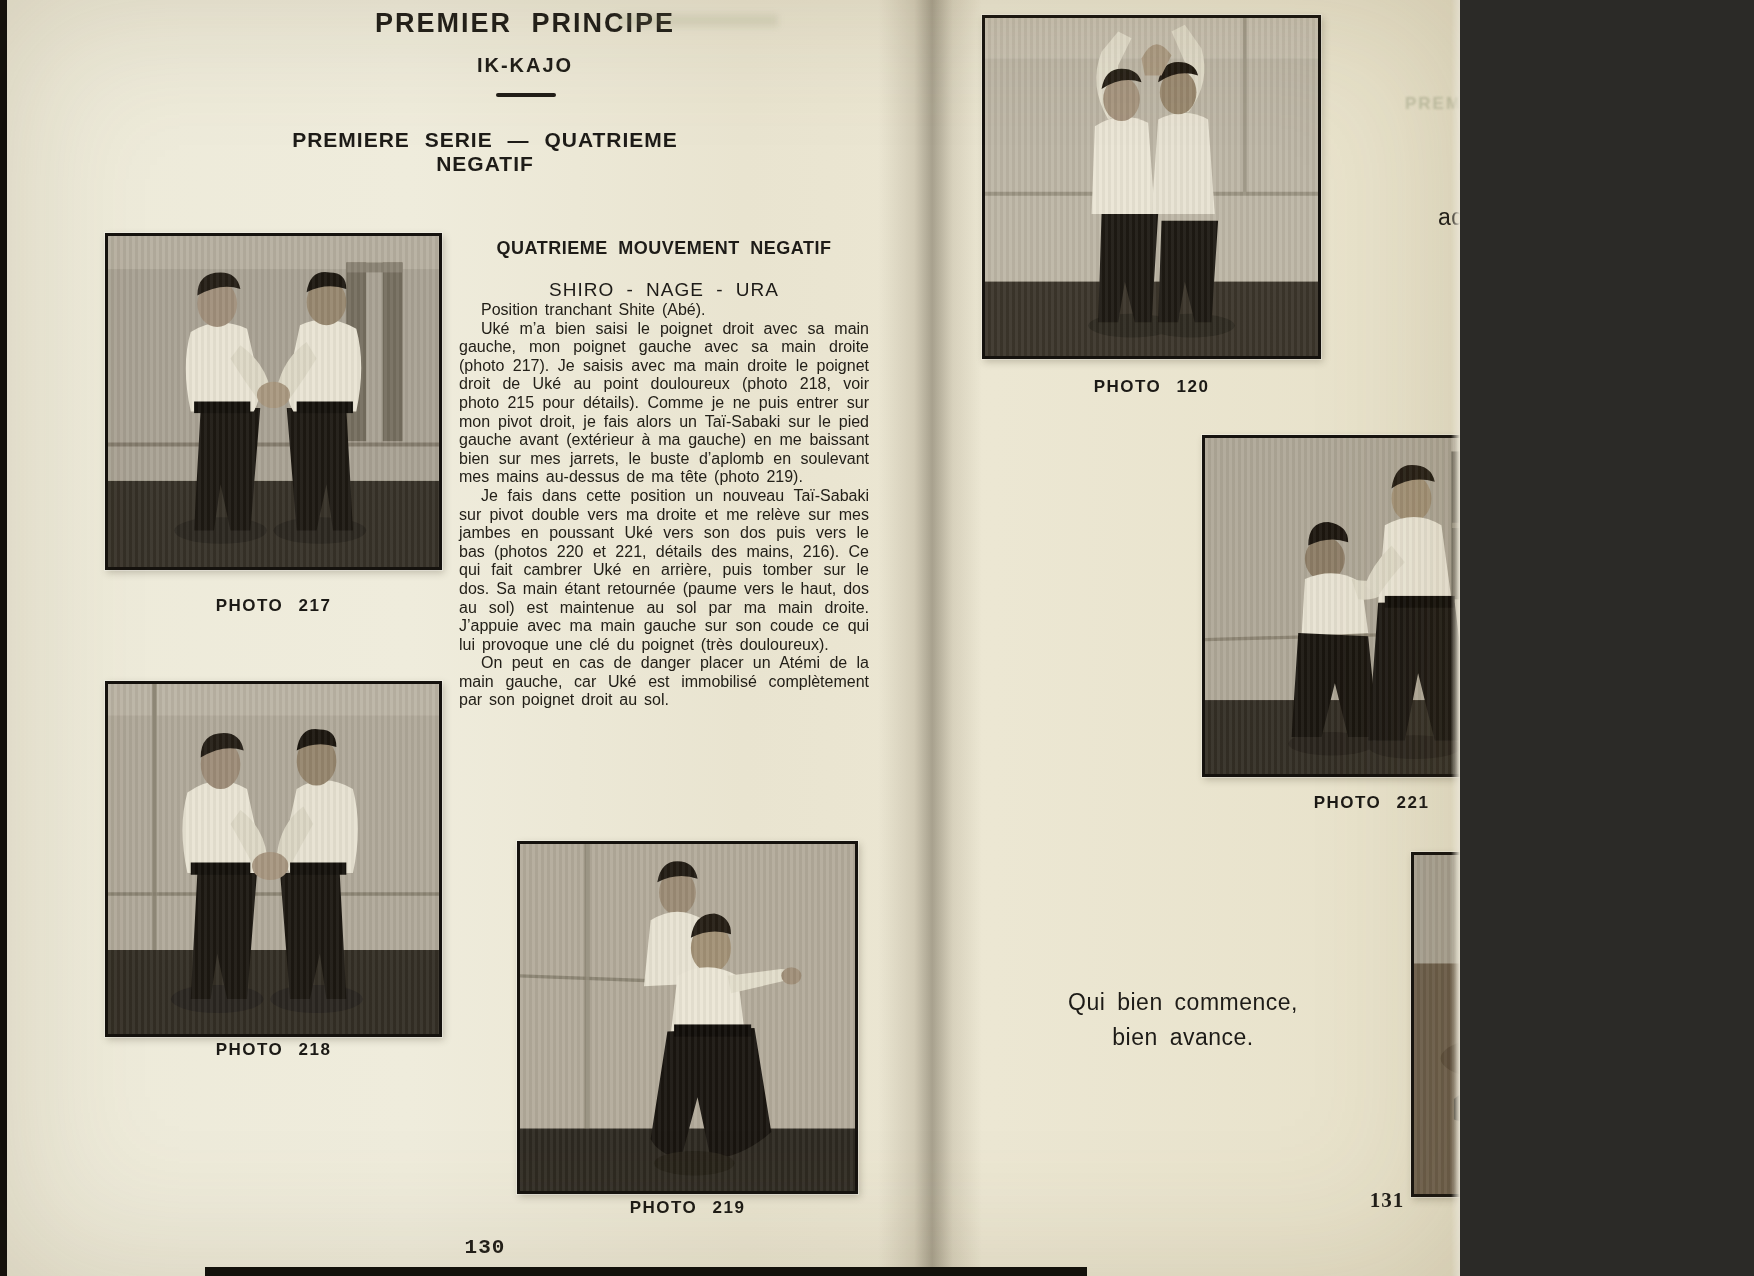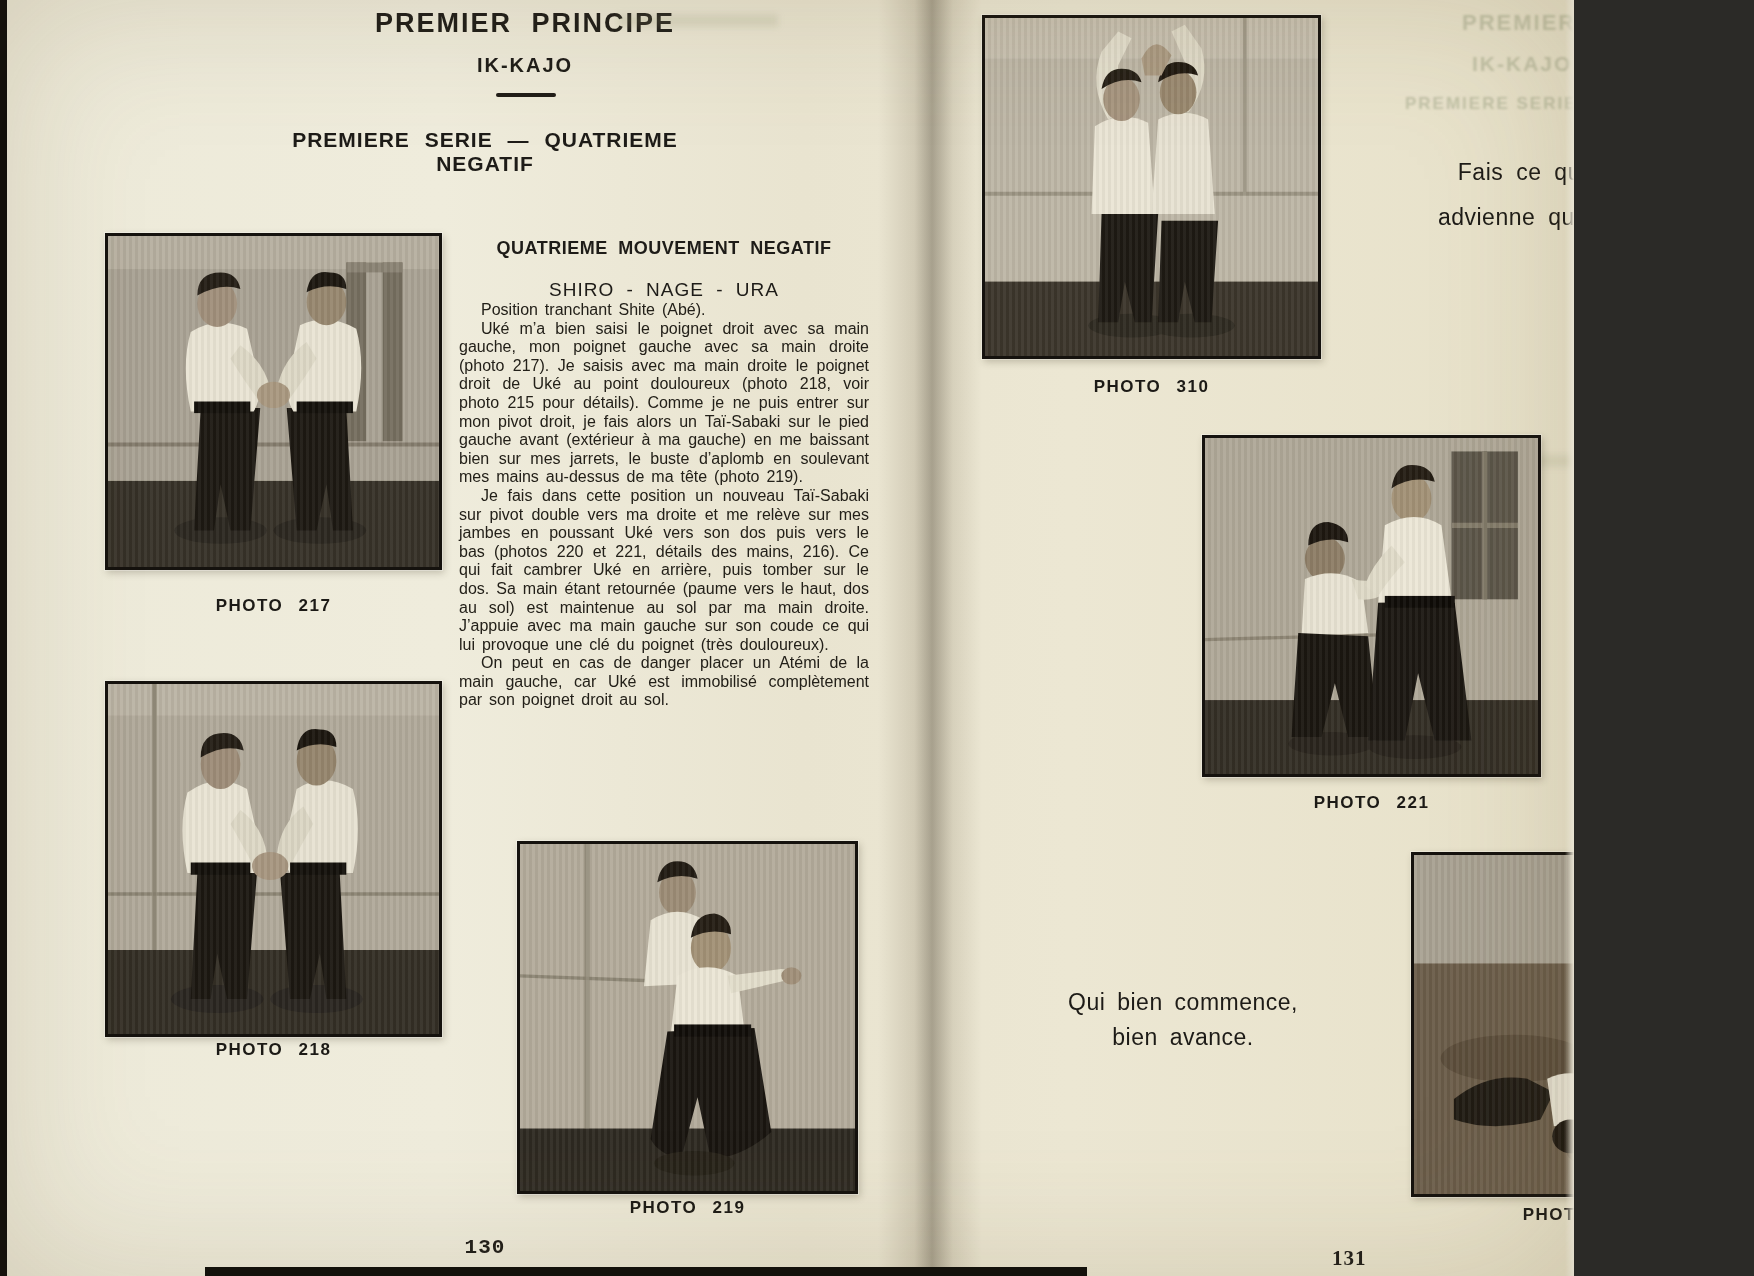--- a/index.html
+++ b/index.html
@@ -1,18 +1,18 @@
 <!DOCTYPE html>
 <html><head>
 <meta charset="utf-8">
 <style>
   * { margin:0; padding:0; box-sizing:border-box; }
   html,body { background:#2b2a27; }
   .spread {
-    position:relative; width:1574px; height:1276px; overflow:hidden;
+    position:relative; width:1460px; height:1276px; overflow:hidden;
     background:linear-gradient(90deg,#edead9 0%,#efecdc 28%,#e9e4d0 51%,#ece7d3 68%,#e7e1c9 100%);
     font-family:"Liberation Sans", sans-serif; color:#1e1c18;
   }
   .vignette { position:absolute; inset:0; box-shadow:inset 0 0 150px rgba(110,90,50,0.20); pointer-events:none; z-index:9; }
   .edge-left { position:absolute; left:0; top:0; width:7px; height:100%; background:#090807; z-index:8; }
   .edge-right { position:absolute; right:0; top:0; width:9px; height:100%; background:linear-gradient(90deg,rgba(250,248,238,0),#f6f3e6); z-index:8; }
   .gutter { position:absolute; left:878px; top:0; width:104px; height:100%; z-index:2;
     background:linear-gradient(90deg,rgba(82,66,40,0) 0%,rgba(82,66,40,0.16) 35%,rgba(48,38,20,0.36) 52%,rgba(82,66,40,0.13) 72%,rgba(82,66,40,0) 100%); }
   .bottom-strip { position:absolute; left:205px; top:1267px; width:882px; height:9px; background:#0b0a08; z-index:8; }
 
@@ -52,21 +52,21 @@
   .text-col p { font-size:16px; line-height:18.6px; text-align:justify;
     word-spacing:2.5px; text-indent:22px; color:#232019; }
 
   .quote { position:absolute; font-weight:normal; text-align:center; color:#1d1b17; }
   #quote-left { left:95px; top:1122px; width:350px; font-size:23px; line-height:37px; letter-spacing:0.5px; word-spacing:5px; }
   #quote-top-right { left:1408px; top:150px; width:300px; font-size:23px; line-height:45px; letter-spacing:0.5px; word-spacing:6px; }
   #quote-bottom-right { left:1058px; top:985px; width:250px; font-size:23px; line-height:35px; letter-spacing:0.5px; word-spacing:5px; }
 
   .pagenum { position:absolute; font-family:"Liberation Serif", serif; font-weight:bold; font-size:21px; letter-spacing:1px; }
   #pagenum-left  { left:430px;  top:1236px; width:110px; text-align:center;font-family:Liberation Mono, monospace; }
-  #pagenum-right { left:1332px; top:1246px; width:110px; }
+  #pagenum-right { left:1332px; top:1188px; width:110px; text-align:center; }
 
   .ghost { position:absolute; color:rgba(116,128,94,0.32); font-weight:bold;
     filter:blur(1.3px); letter-spacing:2px; white-space:nowrap; }
   #ghost1 { left:1462px; top:10px; font-size:22px; }
   #ghost2 { left:1472px; top:52px; font-size:21px; }
   #ghost3 { left:1405px; top:94px; font-size:17px; }
   .ghost-band { position:absolute; background:rgba(140,150,112,0.17); filter:blur(3px); }
   #ghost-band-left  { left:618px;  top:14px;  width:160px; height:13px; }
   #ghost-band-right { left:1520px; top:455px; width:210px; height:12px; }
 </style>
@@ -189,21 +189,21 @@
       <ellipse cx="41" cy="24" rx="5.5" ry="6.5" fill="#a5947e"></ellipse>
       <path d="M35 21 q1 -6 6 -6 q5 0 6 4 q-6 -2 -12 2z" fill="#241e15"></path>
       <path d="M52 90 l6 0 2 -12 3 12 5 0 2 -30 -17 0z" fill="#1d1913"></path>
       <path d="M52 30 q8 -4 15 0 l2 28 -19 0z" fill="#e7e2d2"></path>
       <path d="M61 28 q7 -9 4 -19 l-5 -7 -4 2 4 9 q0 8 -3 13z" fill="#dfdac8"></path>
       <ellipse cx="58" cy="22" rx="5.5" ry="6.5" fill="#99886f"></ellipse>
       <path d="M52 19 q1 -6 6 -6 q5 0 6 4 q-6 -2 -12 2z" fill="#1f1810"></path>
       <path d="M47 12 q4 -8 9 -1 l-3 6 -5 0z" fill="#ab9a82"></path>
     </svg>
   </figure>
-  <div class="caption" id="cap220">PHOTO 310</div>
+  <div class="caption" id="cap220">PHOTO 120</div>
 
   <div class="quote" id="quote-top-right">
     <div>Fais ce que dois,</div>
     <div>advienne que jambes</div>
   </div>
 
   <figure class="photo" id="photo221">
     <svg viewBox="0 0 100 100" preserveAspectRatio="none">
       <rect width="100" height="78" fill="#afa898"></rect>
       <rect x="74" y="4" width="20" height="44" fill="#5c564a"></rect>

